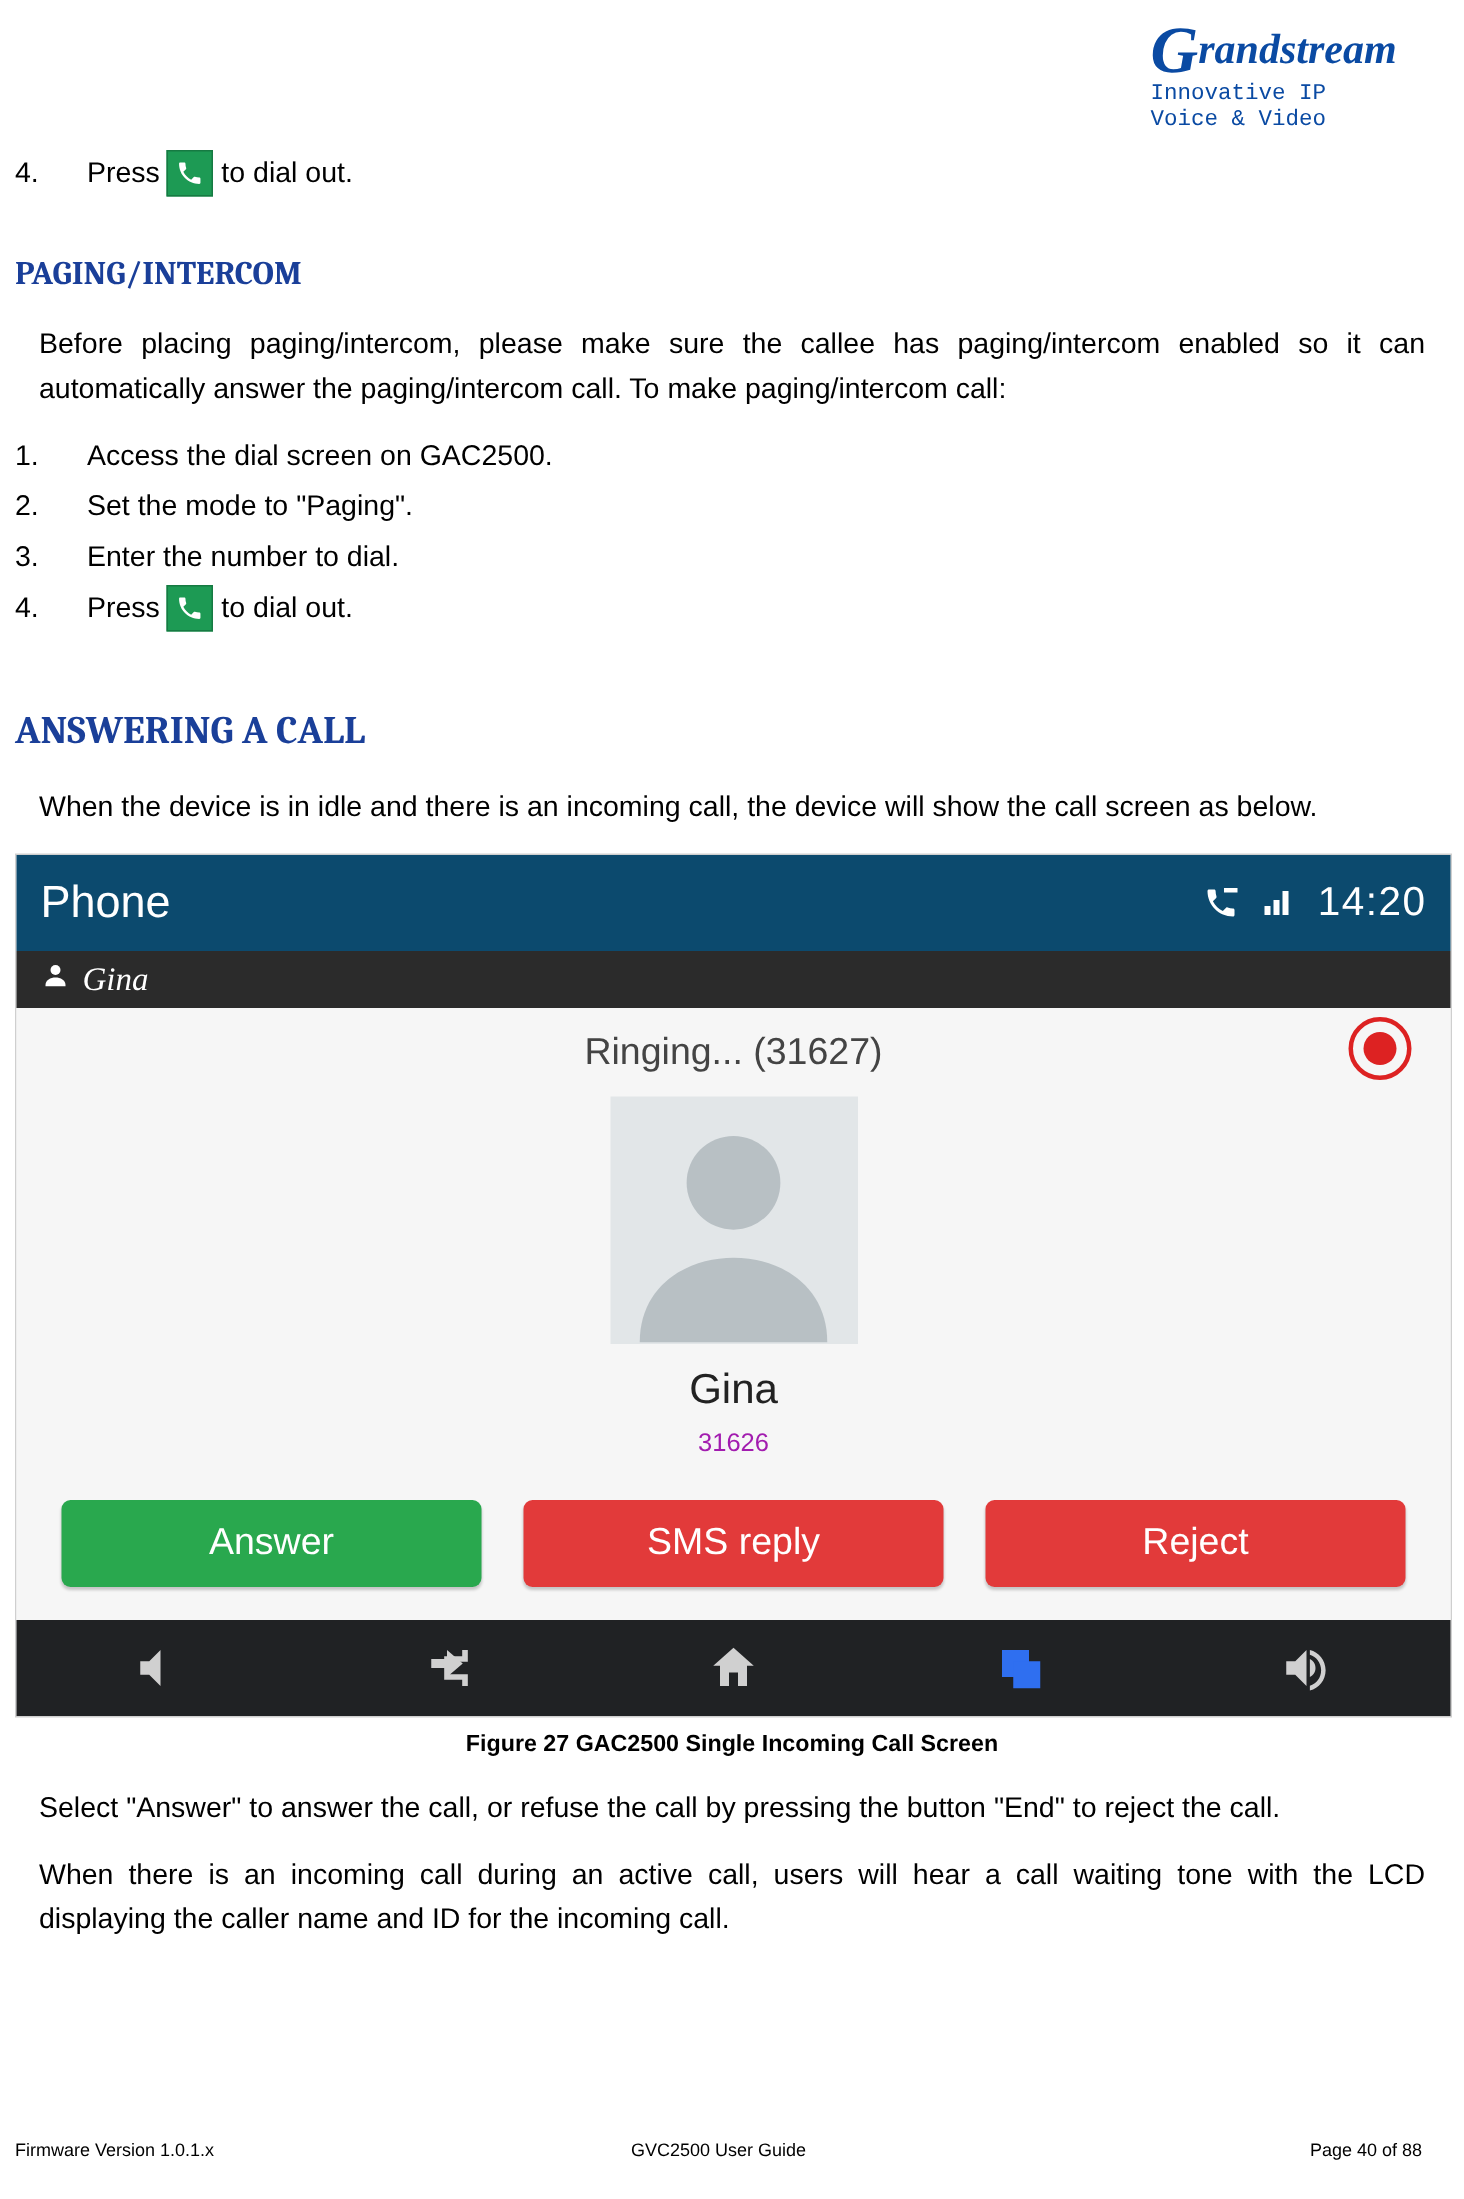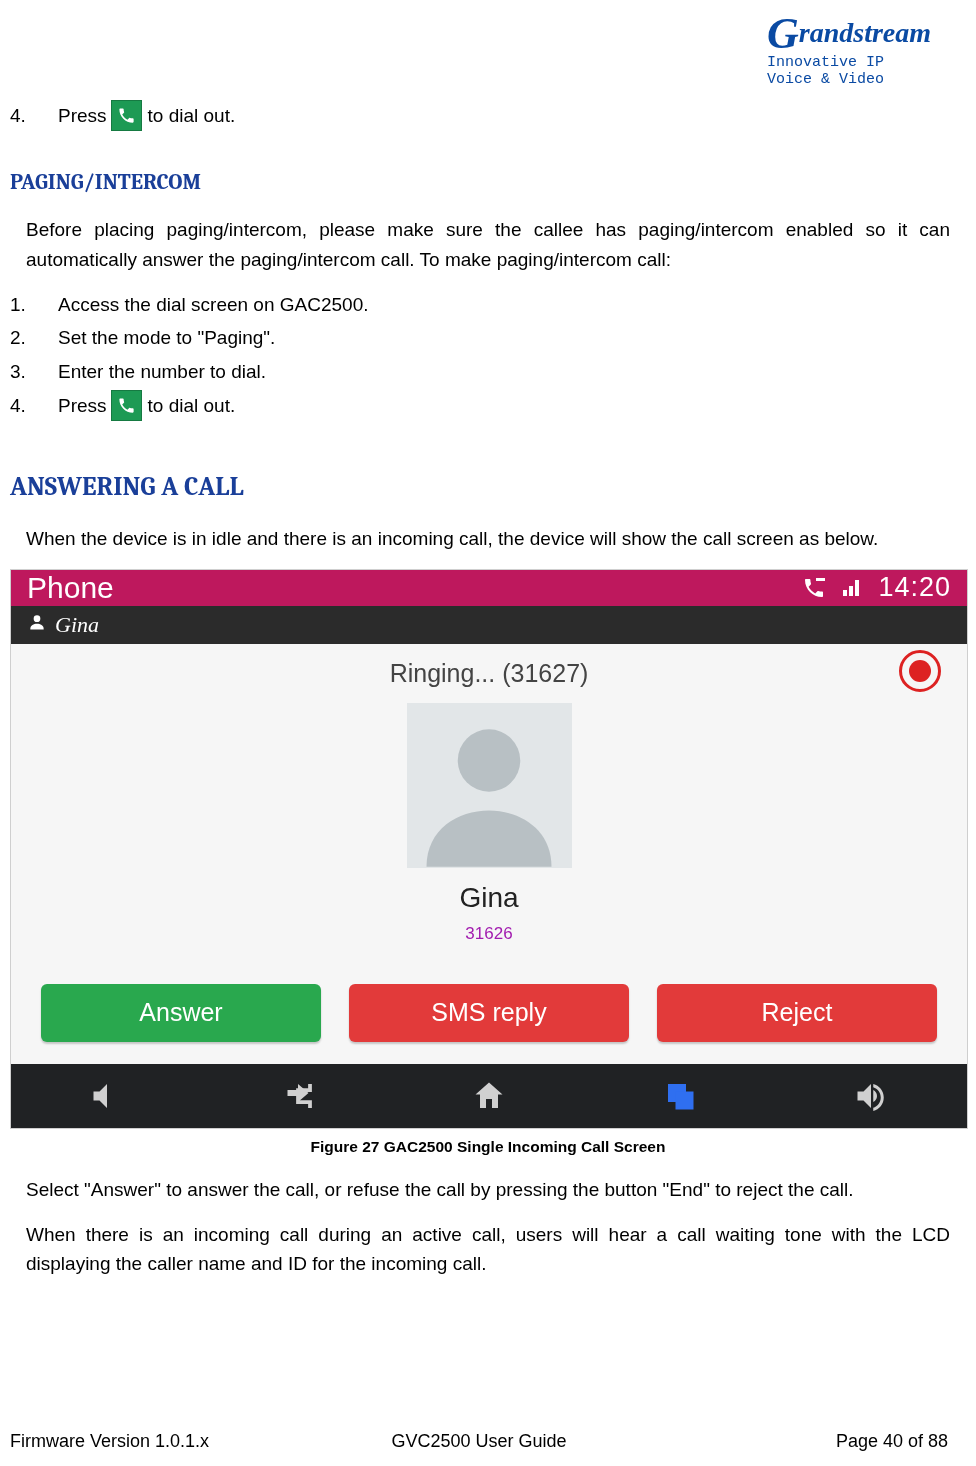--- a/index.html
+++ b/index.html
@@ -96,23 +96,23 @@
 
   
   .shot {
     width: 956px;
     margin: 10px auto 0 auto;
     border: 1px solid #cfcfcf;
     font-family: Arial, sans-serif;
     user-select: none;
   }
   .sh-top {
-    background: #be185d;
+    background: #0c4a6e;
     color: #fff;
-    height: 36px;
+    height: 64px;
     display: flex;
     align-items: center;
     padding: 0 16px;
     font-size: 30px;
     font-weight: 400;
   }
   .sh-top .title { flex: 1; }
   .sh-top .ico { margin-left: 14px; display: inline-flex; }
   .sh-top svg { width: 24px; height: 24px; fill: #fff; }
   .sh-time { margin-left: 14px; font-size: 27px; letter-spacing: 1px; }
@@ -159,21 +159,21 @@
     display: flex; align-items: flex-end; justify-content: center;
     overflow: hidden;
   }
   .sh-avatar svg { width: 150px; height: 165px; fill: #b8c0c4; }
   .sh-name { text-align: center; font-size: 28px; color: #222; margin-top: 6px; }
   .sh-num  { text-align: center; font-size: 17px; color: #a21caf; margin-top: 2px; }
   .sh-btns {
     display: flex;
     gap: 28px;
     justify-content: space-between;
-    margin-top: 36px;
+    margin-top: 24px;
     padding: 0 30px;
   }
   .sh-btn {
     flex: 1;
     height: 58px;
     border-radius: 6px;
     display: flex; align-items: center; justify-content: center;
     font-size: 25px; color: #fff;
     box-shadow: 0 2px 2px rgba(0,0,0,.2);
   }
@@ -188,25 +188,25 @@
   .sh-nav .cell {
     flex: 1;
     display: flex; align-items: center; justify-content: center;
   }
   .sh-nav svg { width: 36px; height: 36px; fill: #d0d0d0; }
   .sh-nav .blue svg { fill: #2f6ff0; }
 
   
   .foot {
     position: absolute;
-    bottom: 14px;
+    bottom: 26px;
     left: 10px;
     right: 28px;
     display: flex;
-    font-size: 18px;
+    font-size: 12px;
   }
   .foot .l { flex: 1; text-align: left; }
   .foot .c { flex: 1; text-align: center; }
   .foot .r { flex: 1; text-align: right; }
 </style>
 </head>
 <body>
 
 <div class="page">
 

